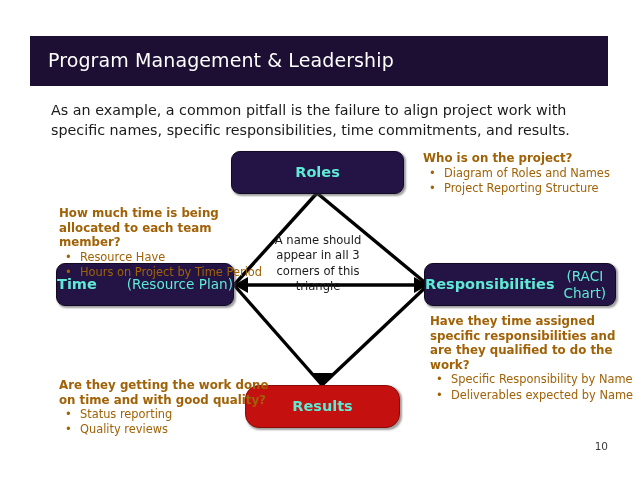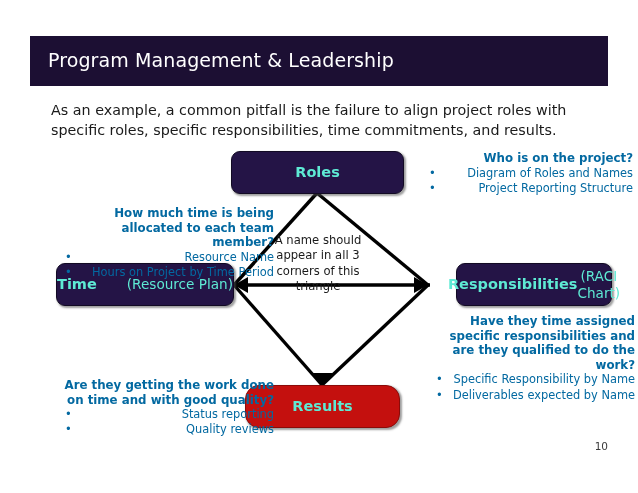--- a/index.html
+++ b/index.html
@@ -105,22 +105,22 @@
 
   #node-roles {
     left: 231px; top: 11px;
     width: 173px; height: 43px;
   }
   #node-time {
     left: 56px; top: 123px;
     width: 178px; height: 43px; justify-content: space-between;
   }
   #node-resp {
-    left: 456px; top: 123px;
-    width: 156px; height: 43px;
+    left: 424px; top: 123px;
+    width: 192px; height: 43px;
   }
   #node-results {
     left: 245px; top: 245px;
     width: 155px; height: 43px; border-radius: 14px;
   }
 
   
   .center-note {
     position: absolute;
     text-align: center;
@@ -133,22 +133,21 @@
     width: 112px;
   }
   #center-note-bottom {
     left: 258px; top: 155px;
     width: 120px;
   }
 
   
   .callout {
     position: absolute;
-    color: #0369a1;
-    text-align: right;
+    color: #a16207;
   }
   .callout .q {
     font-size: 11.8px;
     font-weight: bold;
     line-height: 14.6px;
   }
   .callout ul {
     margin: 0;
     padding: 0;
     list-style: none;
@@ -181,21 +180,21 @@
   }
 </style>
 </head>
 <body>
 
 <div class="slide">
 
   <div class="header-band"></div>
   <div class="header-title">Program Management &amp; Leadership</div>
 
-  <div class="intro">As an example, a common pitfall is the failure to align project roles with specific roles, specific responsibilities, time commitments, and results.</div>
+  <div class="intro">As an example, a common pitfall is the failure to align project work with specific names, specific responsibilities, time commitments, and results.</div>
 
   <div class="diagram">
 
     <svg class="lines-svg" viewBox="0 0 638 310">
 
       <g stroke="#000000" stroke-width="3.4" fill="none" stroke-linejoin="miter">
         <line x1="317" y1="53" x2="428" y2="145"></line>
         <line x1="428" y1="145" x2="322" y2="245"></line>
         <line x1="322" y1="245" x2="234" y2="145"></line>
         <line x1="234" y1="145" x2="317" y2="53"></line>
@@ -233,21 +232,21 @@
       <div class="q">Who is on the project?</div>
       <ul>
         <li><span class="bullet">•</span><span>Diagram of Roles and Names</span></li>
         <li><span class="bullet">•</span><span>Project Reporting Structure</span></li>
       </ul>
     </div>
 
     <div class="callout" id="callout-time">
       <div class="q">How much time is being allocated to each team member?</div>
       <ul>
-        <li><span class="bullet">•</span><span>Resource Name</span></li>
+        <li><span class="bullet">•</span><span>Resource Have</span></li>
         <li><span class="bullet">•</span><span>Hours on Project by Time Period</span></li>
       </ul>
     </div>
 
     <div class="callout" id="callout-resp">
       <div class="q">Have they time assigned specific responsibilities and are they qualified to do the work?</div>
       <ul>
         <li><span class="bullet">•</span><span>Specific Responsibility by Name</span></li>
         <li><span class="bullet">•</span><span>Deliverables expected by Name</span></li>
       </ul>

